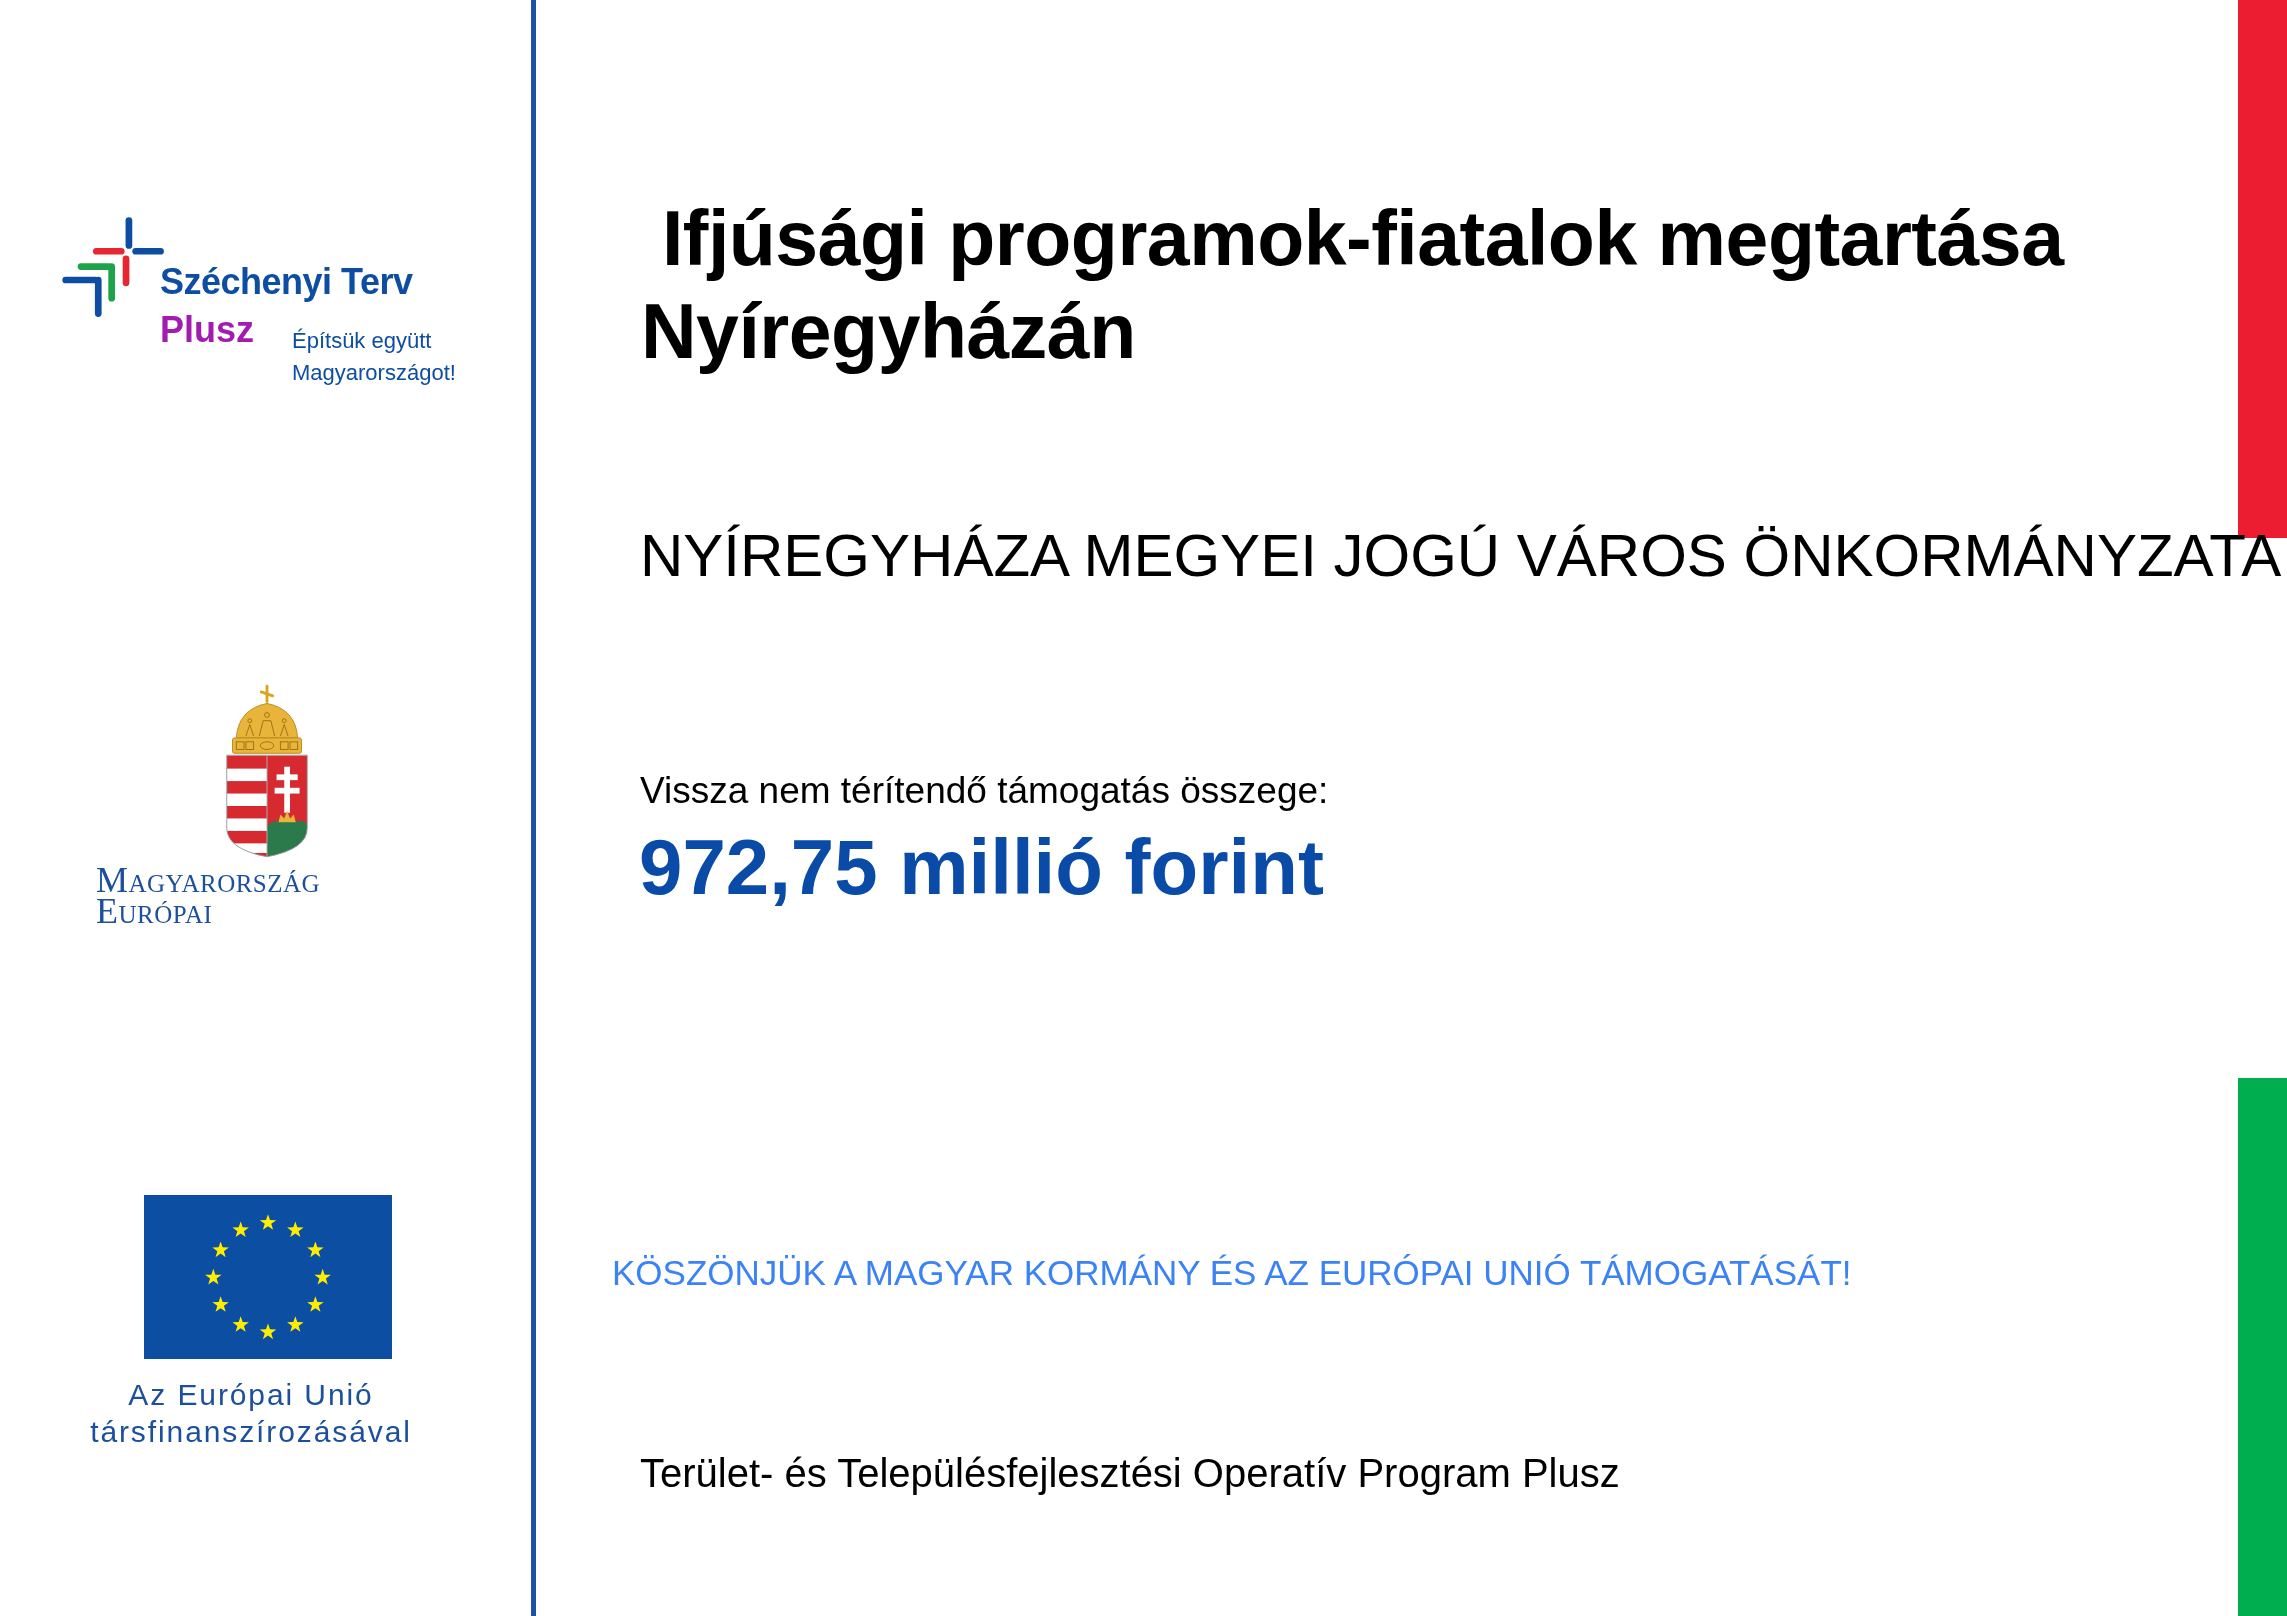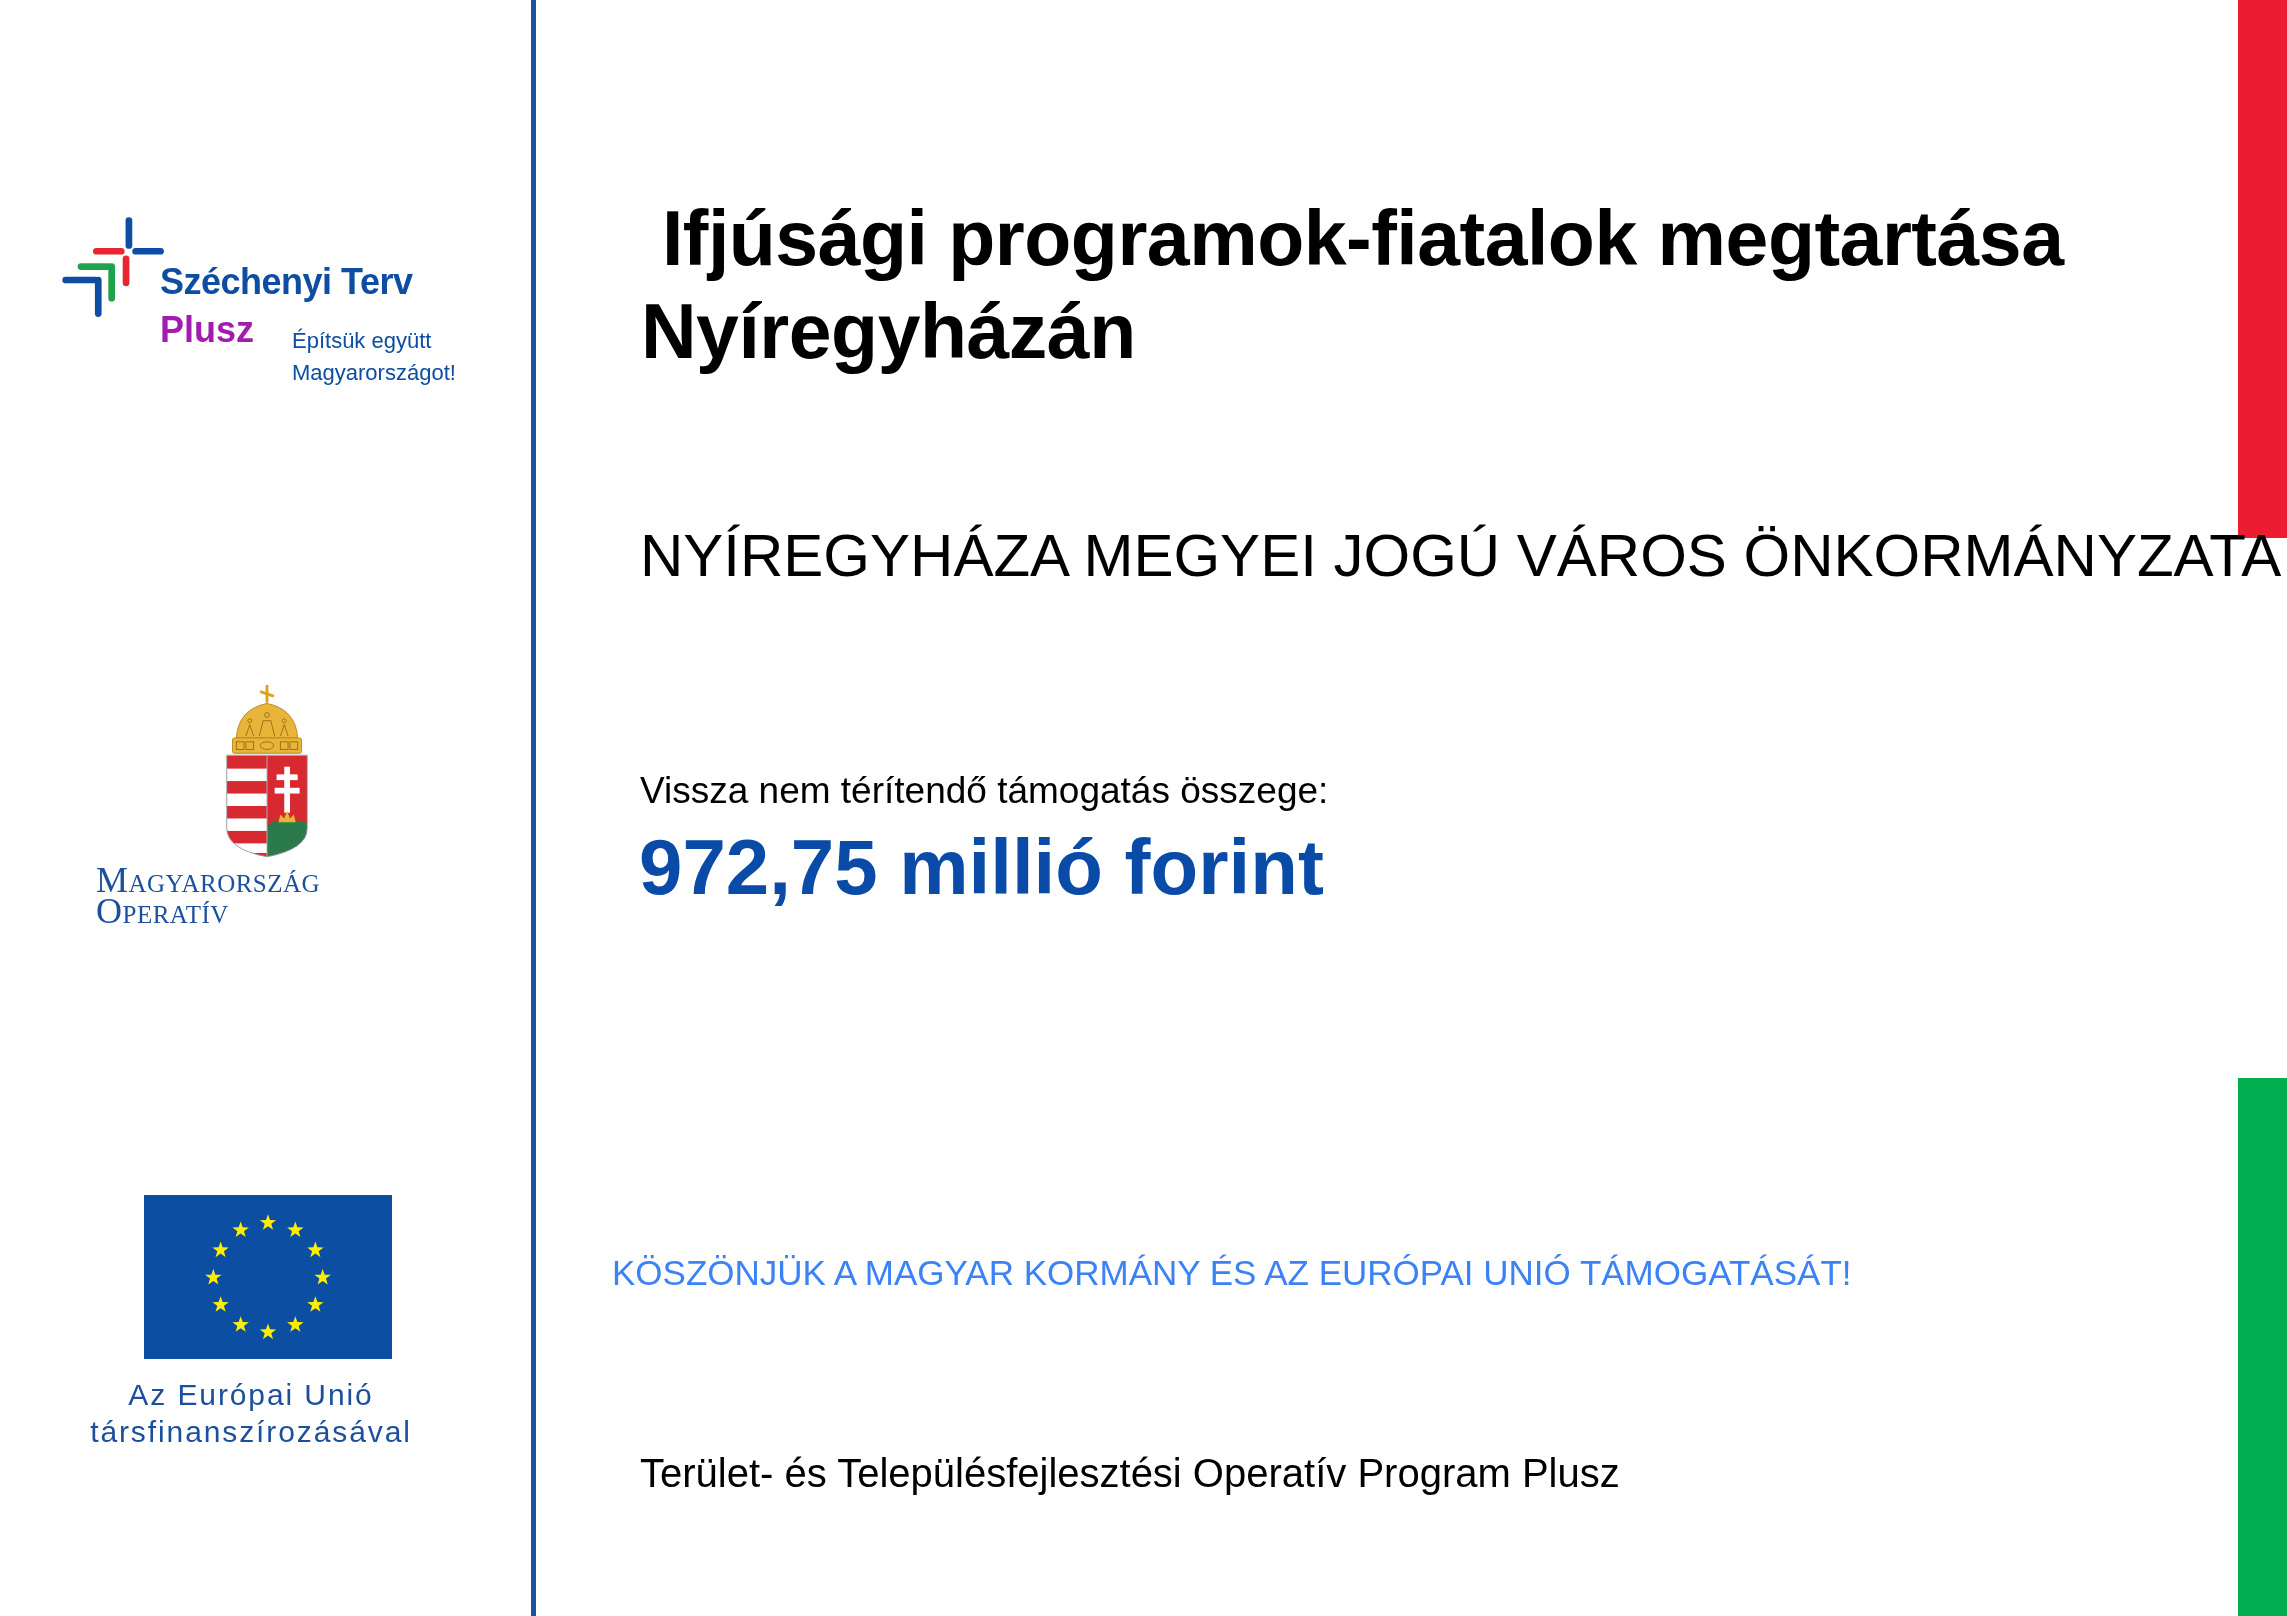--- a/index.html
+++ b/index.html
@@ -107,21 +107,21 @@
       <rect x="66" y="86" width="6" height="48" fill="#ffffff"></rect>
       <rect x="58" y="94" width="22" height="6" fill="#ffffff"></rect>
       <rect x="56" y="108" width="26" height="6" fill="#ffffff"></rect>
       <path d="M60 144 L62 136 L66 140 L69 132 L72 140 L76 136 L78 144 Z" fill="#e8b53a"></path>
     </g>
     <path d="M6 74 H90 V150 Q90 172 48 180 Q6 172 6 150 Z" fill="none" stroke="#9a9a9a" stroke-width="1"></path>
     <line x1="48" y1="74" x2="48" y2="180" stroke="#b0b0b0" stroke-width="1"></line>
   </svg>
   <div class="abs gov-text">
     <div>Magyarország</div>
-    <div>Operatív</div>
+    <div>Európai</div>
   </div>
 </div>
 
 <div>
   <svg class="abs eu-flag" viewBox="0 0 258 171" width="248" height="164">
     <rect x="0" y="0" width="258" height="171" fill="#0b4ea2"></rect>
     <g fill="#ffed00">
 
       <g transform="translate(129,29)">
           <polygon points="0,-9 2.1,-2.9 8.6,-2.8 3.4,1.1 5.3,7.3 0,3.6 -5.3,7.3 -3.4,1.1 -8.6,-2.8 -2.1,-2.9"></polygon>

